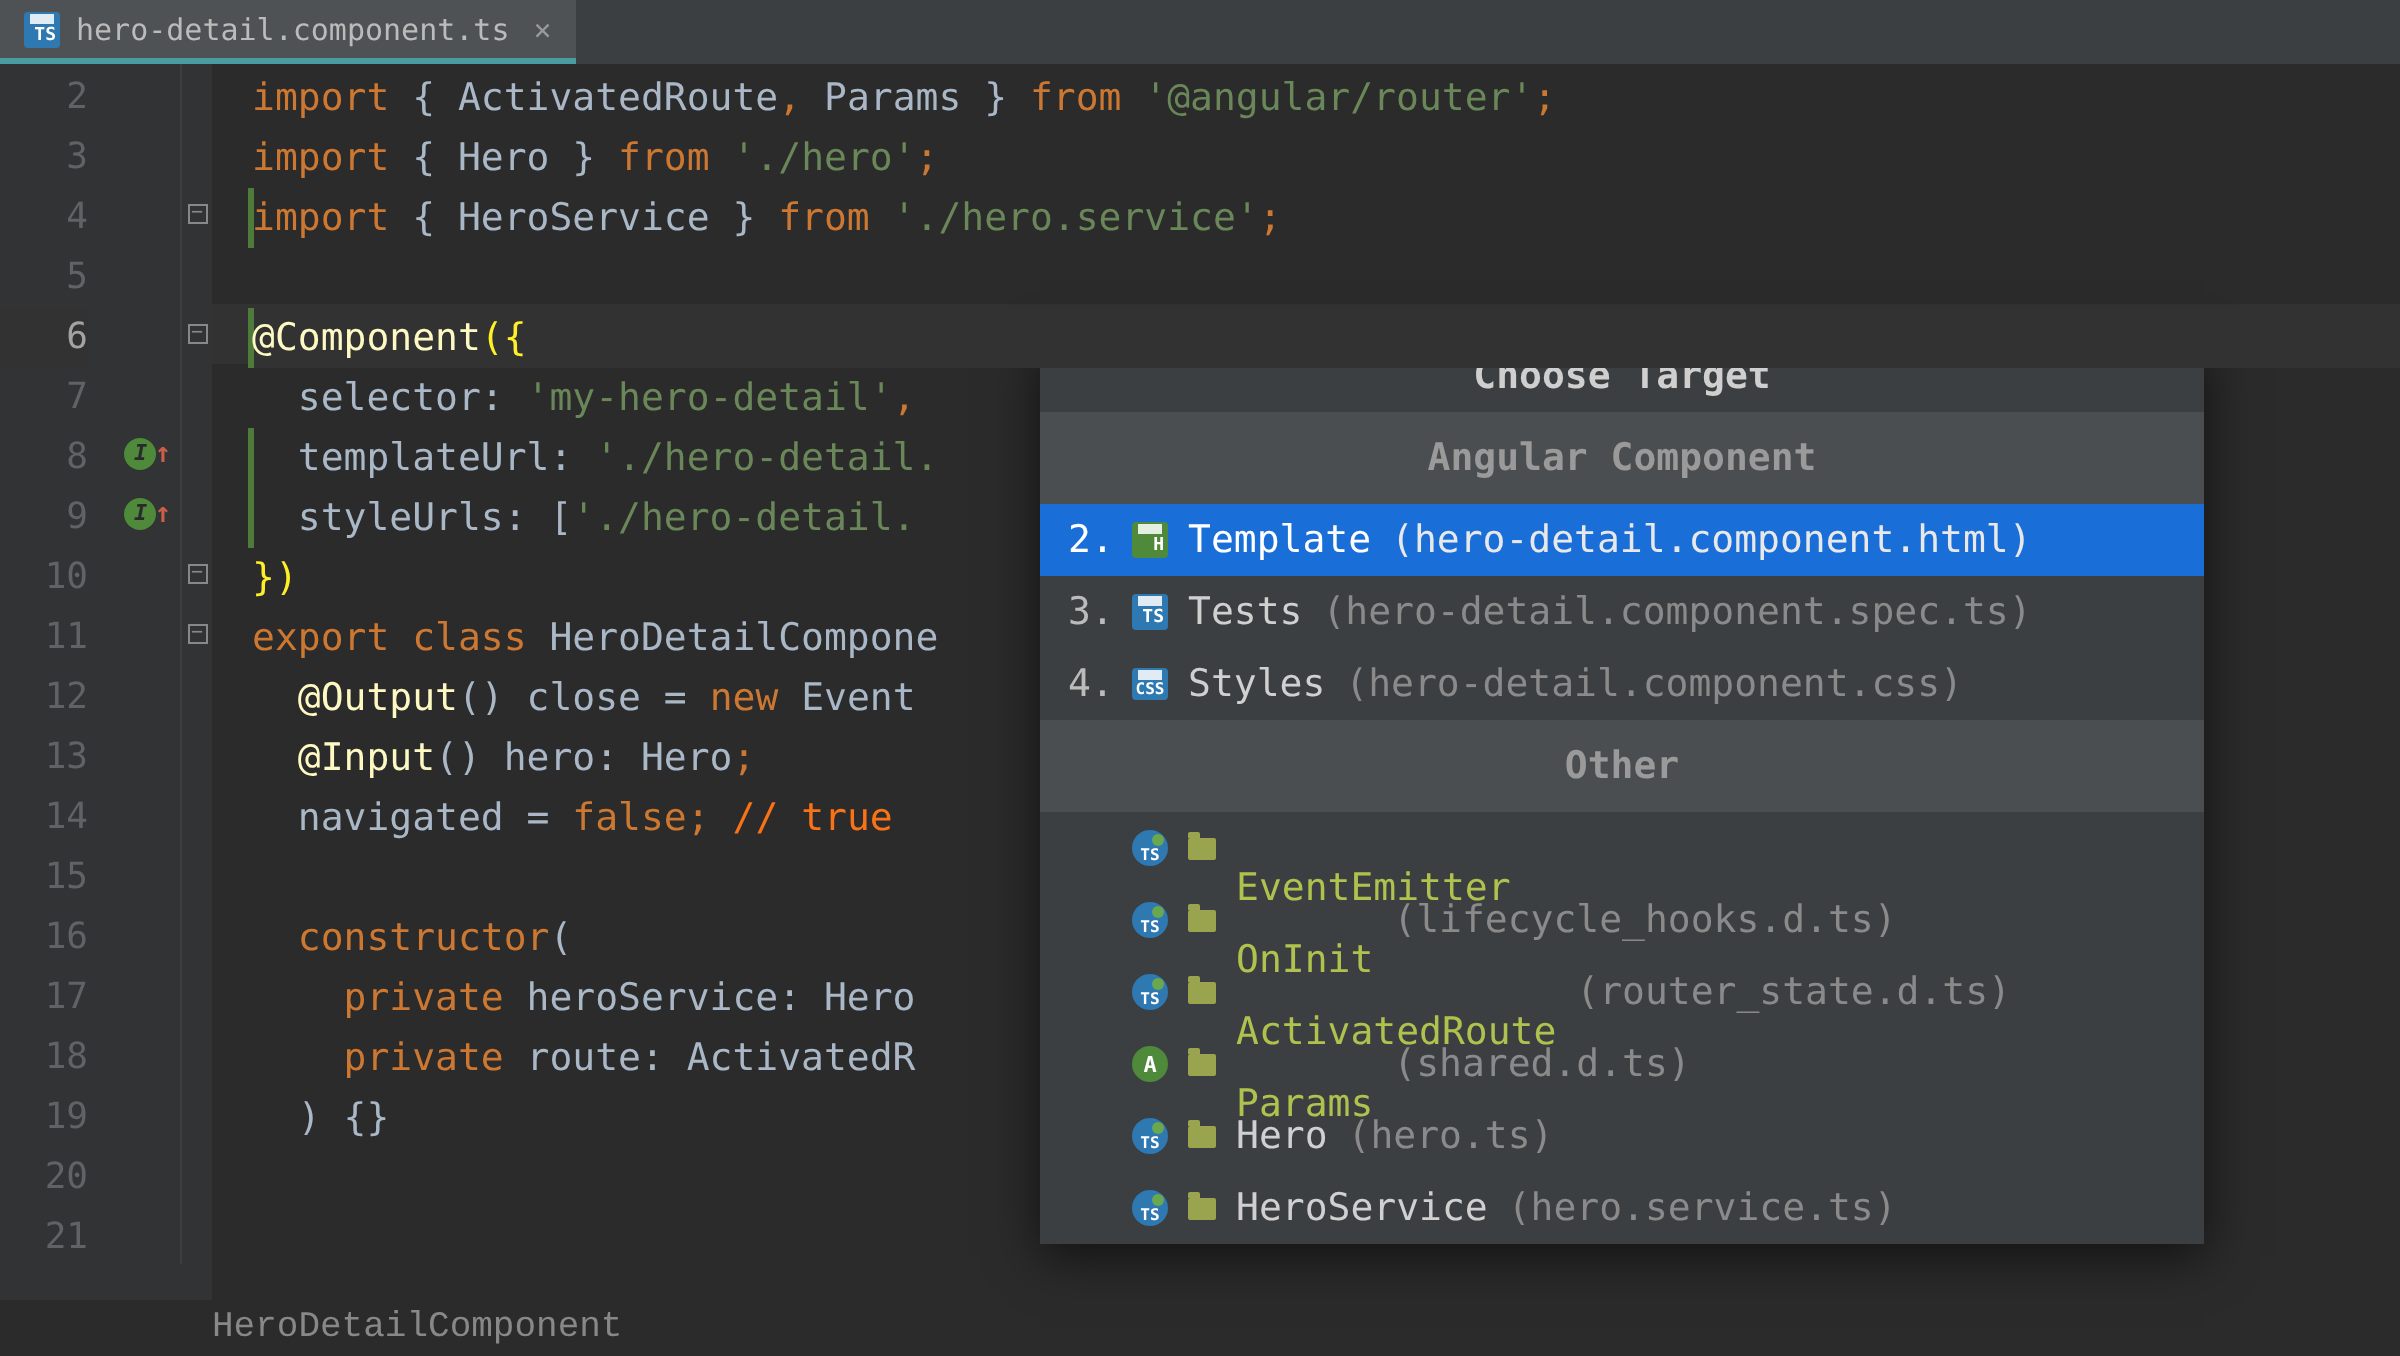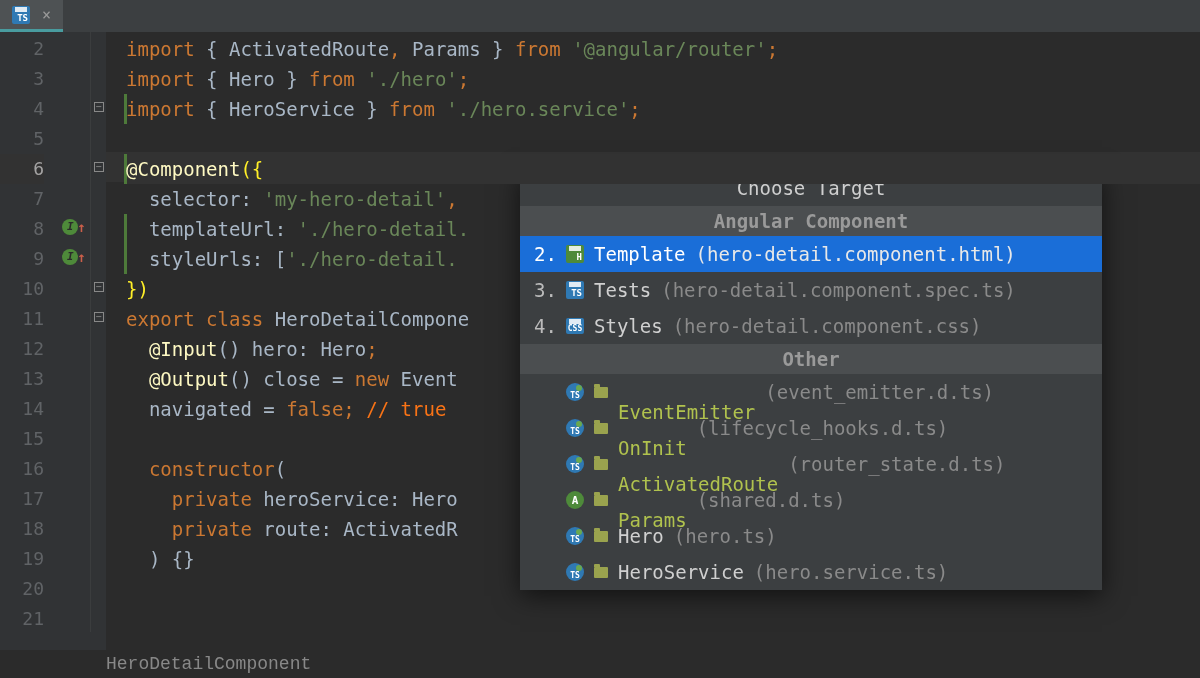--- a/index.html
+++ b/index.html
@@ -38,38 +38,39 @@
   .ann { color:#fef9c3; }
   .com { color:#f97316; }
   .brace-hl { color:#ffef28; font-weight:500; }
   .changed { box-shadow:inset 3px 0 0 #4e7a3a; }
   .gutter .row{height:30px;}
   .gutter .hl{background:#323232; color:#a4a3a3;}
   
   .crumb { position:absolute; bottom:0; left:106px; height:28px; color:#888; font-size:18px; display:flex; align-items:center;font-family:Liberation Mono, monospace; }
 
   .popup { position:absolute; top:170px; left:520px; width:582px; background:#3c3f41; box-shadow:0 6px 24px rgba(0,0,0,.6); font-size:19px; color:#bbb; }
-  .popup .title { height:36px; display:flex; align-items:center; justify-content:center; background:#3c3f41; color:#cfcfcf; }
-  .popup .section { height:30px; background:#4b4e50; color:#9a9a9a; display:flex; align-items:center; justify-content:center; font-weight:600; }
+  .popup .title { height:36px; display:flex; align-items:center; justify-content:center; background:#3c3f41; color:#cfcfcf;font-weight:bold; }
+  .popup .section { height:46px; background:#4b4e50; color:#9a9a9a; display:flex; align-items:center; justify-content:center; font-weight:600; }
   .popup .item { height:36px; display:flex; align-items:center; gap:10px; padding:0 14px; }
   .popup .item.sel { background:#1a6ed8; color:#fff; }
   .popup .item.sel .fn { color:#e8e8e8; }
   .popup .idx { width:22px; color:#bbb; }
   .popup .item.sel .idx { color:#fff; }
   .popup .lbl { color:#d0d0d0; }
   .popup .item .sym { color:#b0c24e;margin-top:40px; }
   .popup .fn { color:#8a8a8a; }
   .popup .item.sel .lbl { color:#fff; }
 </style>
 </head>
 <body>
 
 <div class="tabbar">
   <div class="tab">
     <span class="ts-icon">TS</span>
+    <span>hero-detail.component.ts</span>
     <span class="close-x">×</span>
   </div>
 </div>
 
 <div class="editor">
   <div class="gutter" id="gutter">
       <div class="row">2</div>
       <div class="row">3</div>
       <div class="row">4</div>
       <div class="row">5</div>
@@ -153,22 +154,22 @@
   <div class="row"><span class="kw">import</span> { ActivatedRoute<span class="kw">,</span> Params } <span class="kw">from</span> <span class="str">'@angular/router'</span><span class="kw">;</span></div>
       <div class="row"><span class="kw">import</span> { Hero } <span class="kw">from</span> <span class="str">'./hero'</span><span class="kw">;</span></div>
       <div class="row changed"><span class="kw">import</span> { HeroService } <span class="kw">from</span> <span class="str">'./hero.service'</span><span class="kw">;</span></div>
       <div class="row"></div>
       <div class="row changed hl-row"><span class="ann">@Component</span><span class="brace-hl">(</span><span class="brace-hl">{</span></div>
       <div class="row">  selector: <span class="str">'my-hero-detail'</span><span class="kw">,</span></div>
       <div class="row changed">  templateUrl: <span class="str">'./hero-detail.</span></div>
       <div class="row changed">  styleUrls: [<span class="str">'./hero-detail.</span></div>
       <div class="row"><span class="brace-hl">}</span><span class="brace-hl">)</span></div>
       <div class="row"><span class="kw">export class</span> HeroDetailCompone</div>
+      <div class="row">  <span class="ann">@Output</span>() close = <span class="kw">new</span> Event</div>
       <div class="row">  <span class="ann">@Input</span>() hero: Hero<span class="kw">;</span></div>
-      <div class="row">  <span class="ann">@Output</span>() close = <span class="kw">new</span> Event</div>
       <div class="row">  navigated = <span class="kw">false;</span> <span class="com">// true </span></div>
       <div class="row"></div>
       <div class="row">  <span class="kw">constructor</span>(</div>
       <div class="row">    <span class="kw">private</span> heroService: Hero</div>
       <div class="row">    <span class="kw">private</span> route: ActivatedR</div>
       <div class="row">  ) {}</div>
       <div class="row"></div>
     </div>
 </div>
 
@@ -195,21 +196,20 @@
         <span class="css-icon">CSS</span>
         <span class="lbl">Styles</span> 
         <span class="fn">(hero-detail.component.css)</span>
       </div>
       <div class="section">Other</div>
       <div class="item">
         <span style="width:22px"></span>
         <span class="dts-icon">TS</span>
         <span class="folder-icon"></span>
         <span class="sym">EventEmitter</span> 
-        <span class="fn">(event_emitter.d.ts)</span>
       </div>
       <div class="item">
         <span style="width:22px"></span>
         <span class="dts-icon">TS</span>
         <span class="folder-icon"></span>
         <span class="sym">OnInit</span> 
         <span class="fn">(lifecycle_hooks.d.ts)</span>
       </div>
       <div class="item">
         <span style="width:22px"></span>

